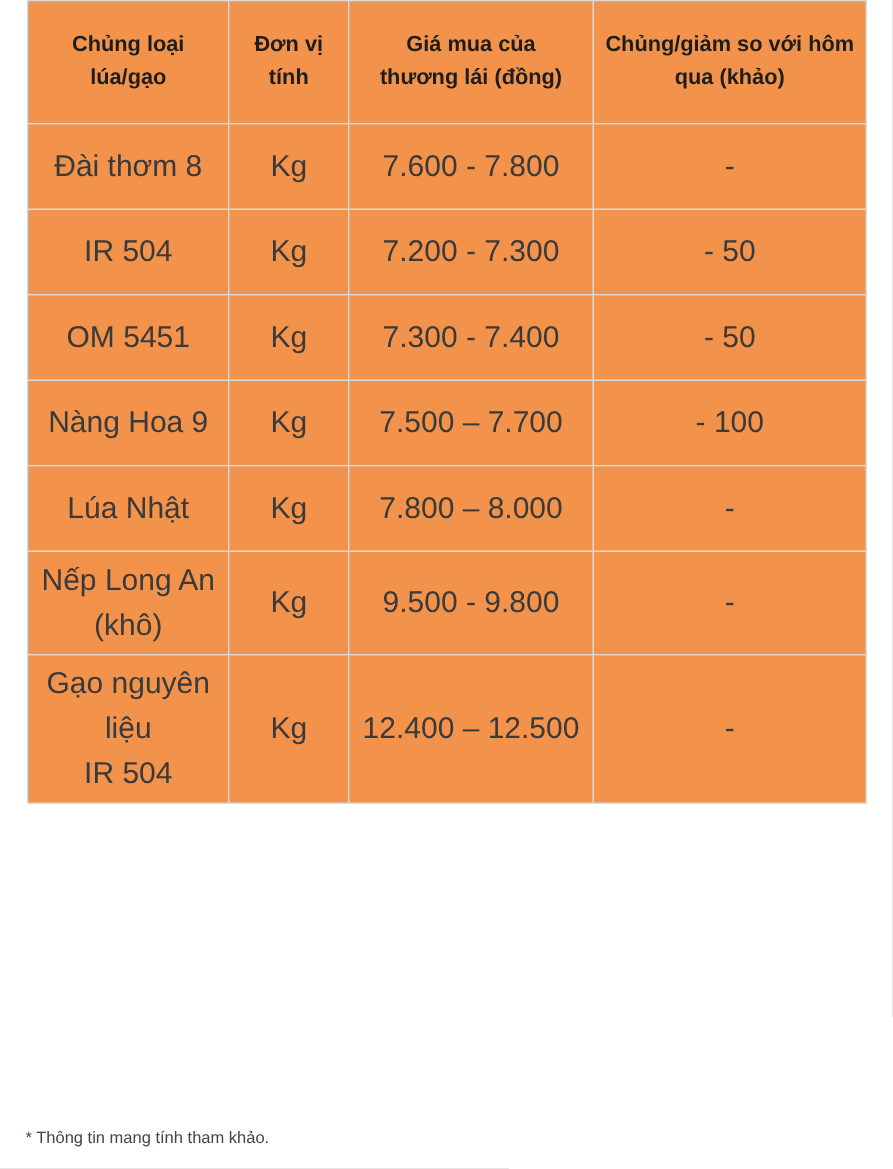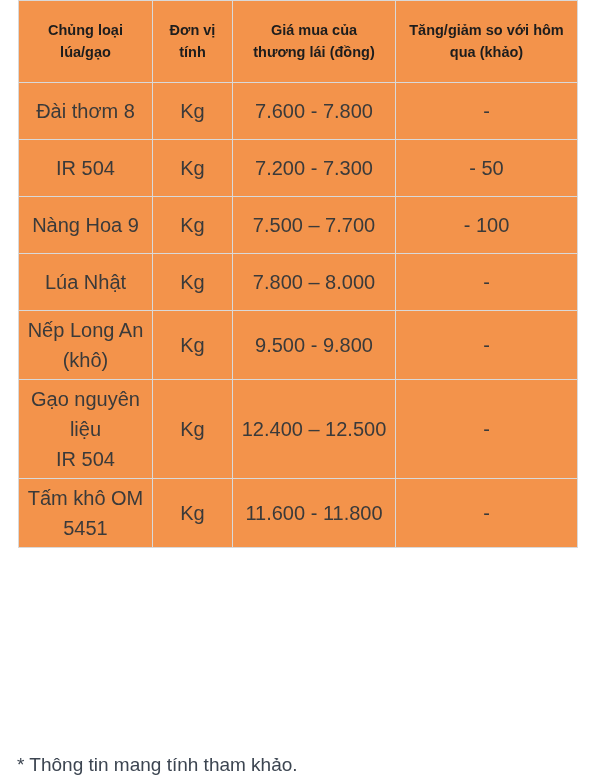--- a/index.html
+++ b/index.html
@@ -60,21 +60,21 @@
   }
   td.col-name   { font-size: 13.8px; }
   td.col-unit   { font-size: 13.8px; margin-top: 19px; }
   td.col-price  { font-size: 13.8px; }
   td.col-change { font-size: 13.8px; }
 
   .note {
     position: absolute;
     left: 17px;
     top: 752px;
-    font-size: 19px;
+    font-size: 11px;
     line-height: 1.4;
     color: #3c4551;
     white-space: nowrap;
   }
 </style>
 </head>
 <body>
 
 <div class="page">
 
@@ -94,21 +94,21 @@
           </th>
           <th>
             <span>Đơn vị</span><br>
             <span>tính</span>
           </th>
           <th>
             <span>Giá mua của</span><br>
             <span>thương lái (đồng)</span>
           </th>
           <th>
-            <span>Tăng/giảm so với hôm</span><br>
+            <span>Chủng/giảm so với hôm</span><br>
             <span>qua (khảo)</span>
           </th>
         </tr>
       </thead>
       <tbody>
 
         <tr>
           <td class="col-name">
             <span>Đài thơm 8</span>
           </td>
@@ -120,20 +120,28 @@
 
         <tr>
           <td class="col-name">
             <span>IR 504</span>
           </td>
           <td class="col-unit">Kg</td>
           <td class="col-price">7.200 - 7.300</td>
           <td class="col-change">- 50</td>
         </tr>
 
+        <tr>
+          <td class="col-name">
+            <span>OM 5451</span>
+          </td>
+          <td class="col-unit">Kg</td>
+          <td class="col-price">7.300 - 7.400</td>
+          <td class="col-change">- 50</td>
+        </tr>
 
         <tr>
           <td class="col-name">
             <span>Nàng Hoa 9</span>
           </td>
           <td class="col-unit">Kg</td>
           <td class="col-price">7.500 – 7.700</td>
           <td class="col-change">- 100</td>
         </tr>
 
@@ -160,29 +168,20 @@
         <tr>
           <td class="col-name">
             <span>Gạo nguyên liệu</span><br>
             <span>IR 504</span>
           </td>
           <td class="col-unit">Kg</td>
           <td class="col-price">12.400 – 12.500</td>
           <td class="col-change">-</td>
         </tr>
 
-        <tr>
-          <td class="col-name">
-            <span>Tấm khô OM</span><br>
-            <span>5451</span>
-          </td>
-          <td class="col-unit">Kg</td>
-          <td class="col-price">11.600 - 11.800</td>
-          <td class="col-change">-</td>
-        </tr>
 
       </tbody>
     </table>
   </div>
 
   <div class="note">* Thông tin mang tính tham khảo.</div>
 
 </div>
 
 </body></html>

